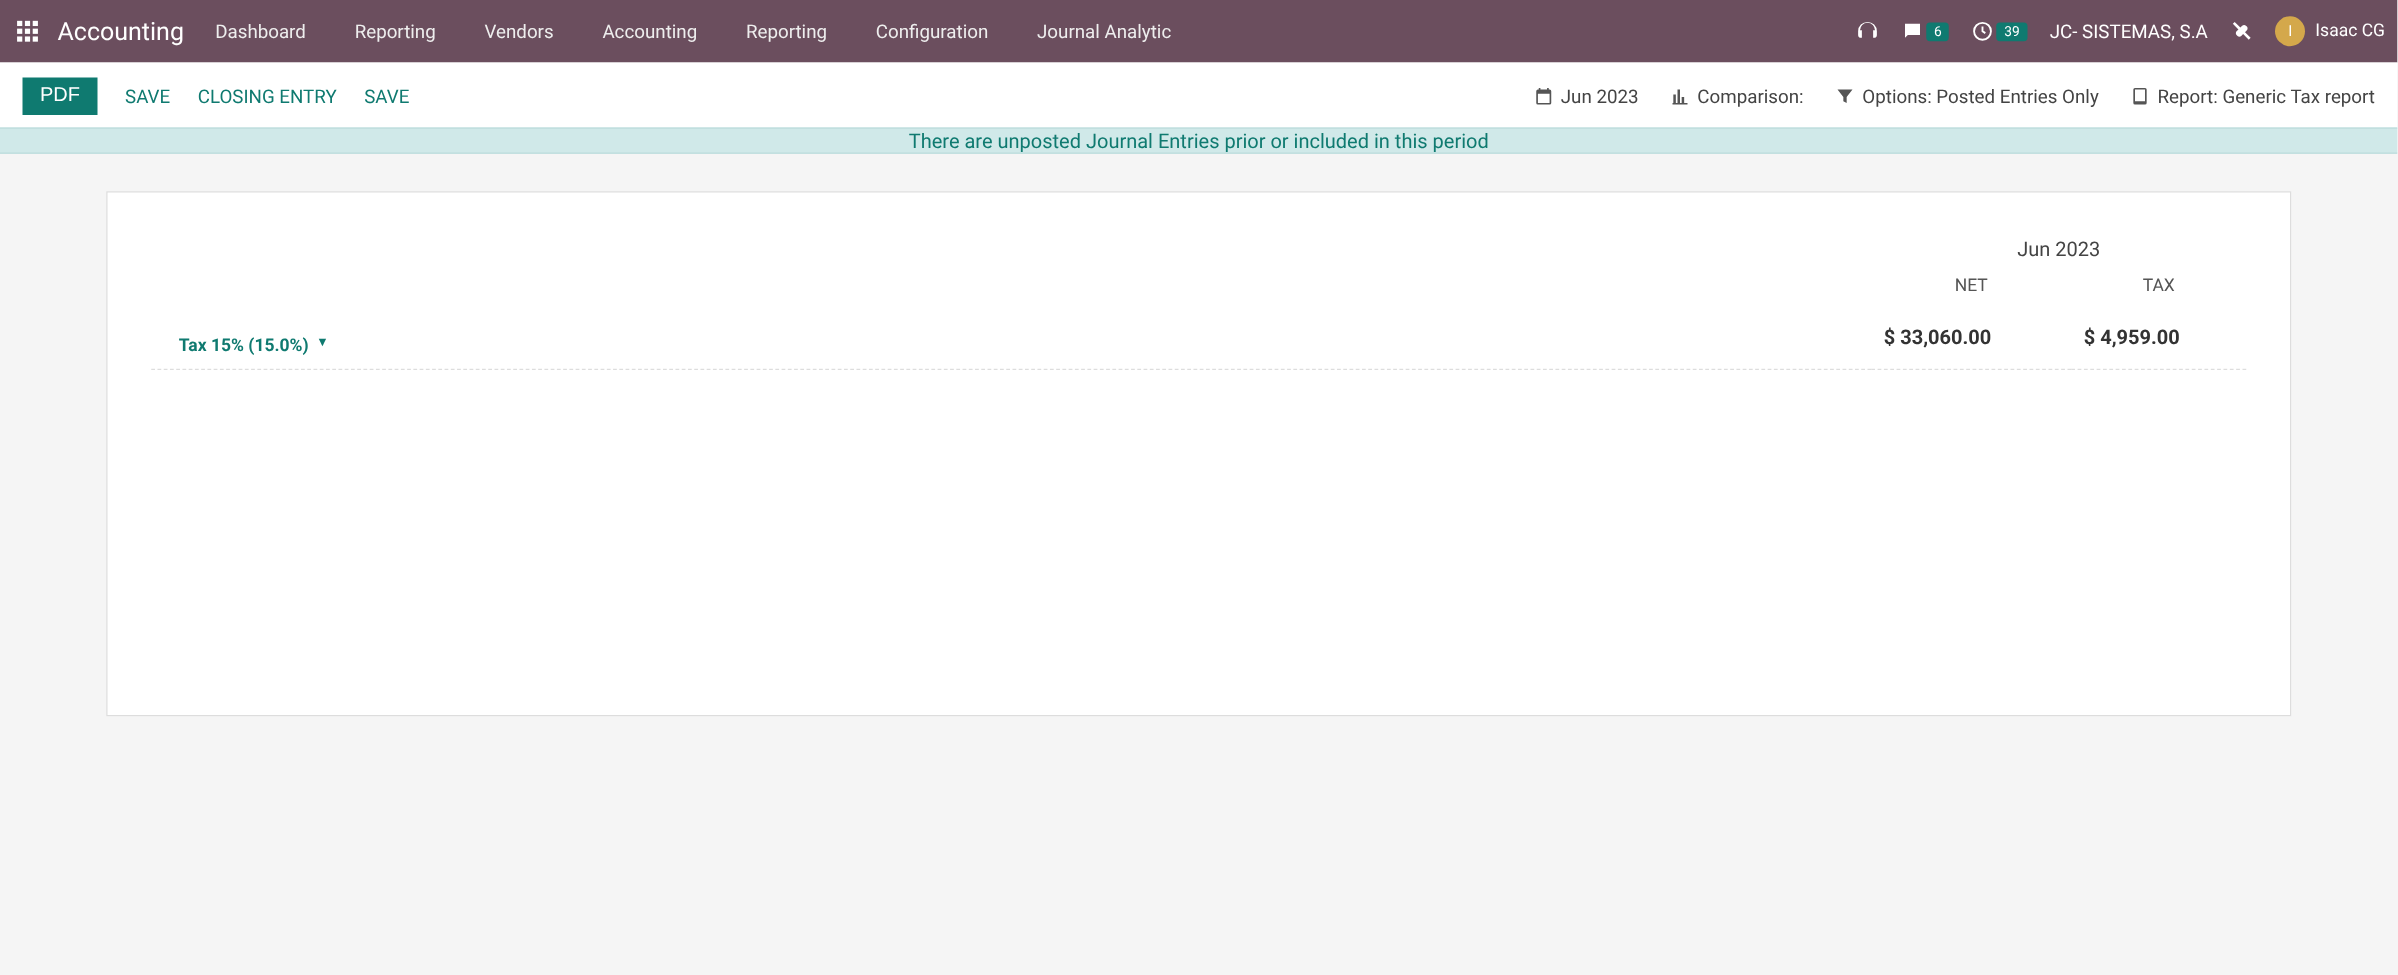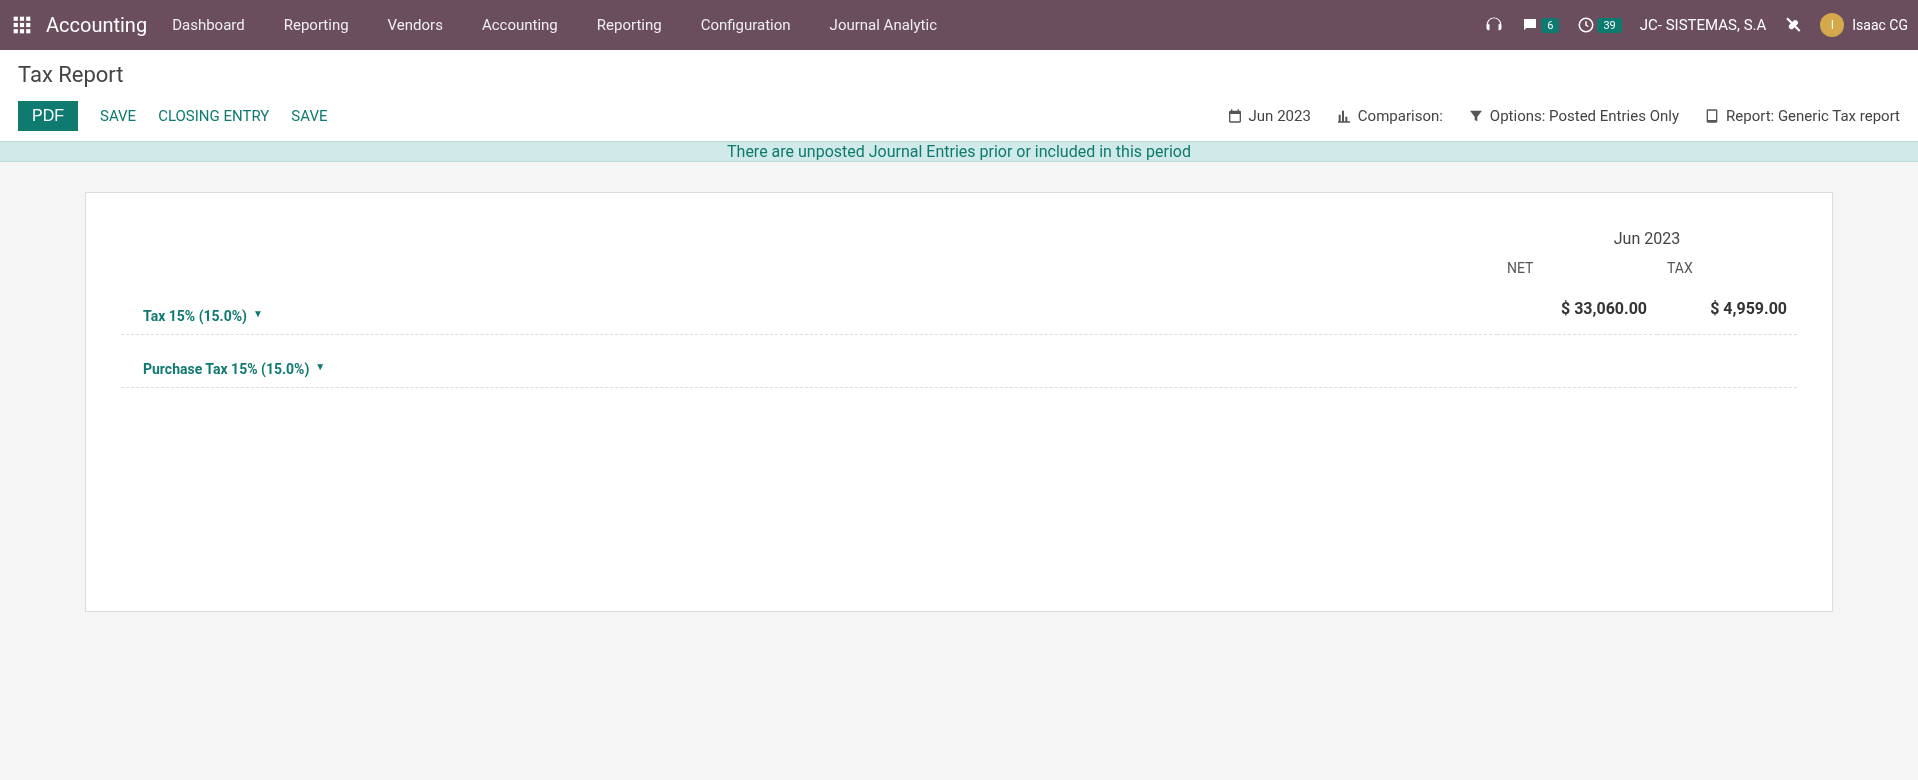--- a/index.html
+++ b/index.html
@@ -25,29 +25,29 @@
 .btn-link { color:#0f7a70; font-size:15px; cursor:pointer;}
 .toolbar-right { margin-left:auto; display:flex; align-items:center; gap:25px;}
 .opt { display:flex; align-items:center; gap:6px; color:#444; font-size:15px; cursor:pointer;}
 .opt svg { width:16px; height:16px; fill:#555;}
 
 .banner { background:#d0e9e9; border-top:1px solid #bcdcdc; border-bottom:1px solid #bcdcdc; text-align:center; color:#0f7a70; font-size:16px;}
 
 .report-wrap { padding:30px 85px;}
 .report-card { background:#fff; border:1px solid #ddd; padding:30px 35px 200px 35px; min-height:420px;}
 .report-table { width:100%; border-collapse:collapse;}
-.report-table th { font-weight:normal; color:#555; text-align:left; padding:6px 10px;}
+.report-table th { font-weight:normal; color:#555; text-align:center; padding:6px 10px;}
 .period-header th { font-size:16px; color:#444; text-align:center;}
 .col-headers th { font-size:14px;}
 .section-row td { font-weight:bold; font-size:16px; padding:10px 10px; border-bottom:2px solid #999;}
 .section-row td:last-child, .section-row td:nth-last-child(2) { text-align:right;}
 .detail-row td { padding:10px 10px; border-bottom:1px dashed #ddd;}
 .detail-label { color:#0f7a70; font-weight:bold; cursor:pointer; display:flex; gap:6px; padding-left:12px;margin-top:16px;}
 .detail-label .caret { font-size:10px;}
-.num { text-align:right; font-weight:bold; font-size:16px;}
+.num { text-align:left; font-weight:bold; font-size:16px;}
 .col-net { width:160px;}
 .col-tax { width:140px;}
 </style>
 </head>
 <body>
 
 <div class="navbar">
   <div class="apps-icon">
     <svg viewBox="0 0 24 24">
         <rect x="2" y="2" width="5" height="5"></rect>
@@ -97,21 +97,20 @@
         </svg>
     </div>
     <div class="user-block">
       <div class="avatar">I</div>
       <span>Isaac CG</span>
     </div>
   </div>
 </div>
 
 <div class="subheader">
-  <div class="page-title">Tax Report</div>
   <div class="toolbar">
     <button class="btn-pdf">PDF</button>
     <span class="btn-link">SAVE</span>
     <span class="btn-link">CLOSING ENTRY</span>
     <span class="btn-link">SAVE</span>
     <div class="toolbar-right">
       <div class="opt">
         <svg viewBox="0 0 24 24">
             <path d="M19 4h-1V2h-2v2H8V2H6v2H5a2 2 0 00-2 2v14a2 2 0 002 2h14a2 2 0 002-2V6a2 2 0 00-2-2zm0 16H5V9h14v11z"></path>
           </svg>
@@ -159,26 +158,16 @@
         <tr class="detail-row">
           <td>
             <span class="detail-label">
               <span>Tax 15% (15.0%)</span>
               <span class="caret">▼</span>
             </span>
           </td>
           <td class="num">$ 33,060.00</td>
           <td class="num">$ 4,959.00</td>
         </tr>
-        <tr class="detail-row">
-          <td>
-            <span class="detail-label">
-              <span>Purchase Tax 15% (15.0%)</span>
-              <span class="caret">▼</span>
-            </span>
-          </td>
-          <td class="num"></td>
-          <td class="num"></td>
-        </tr>
       </tbody>
     </table>
   </div>
 </div>
 
 </body></html>

